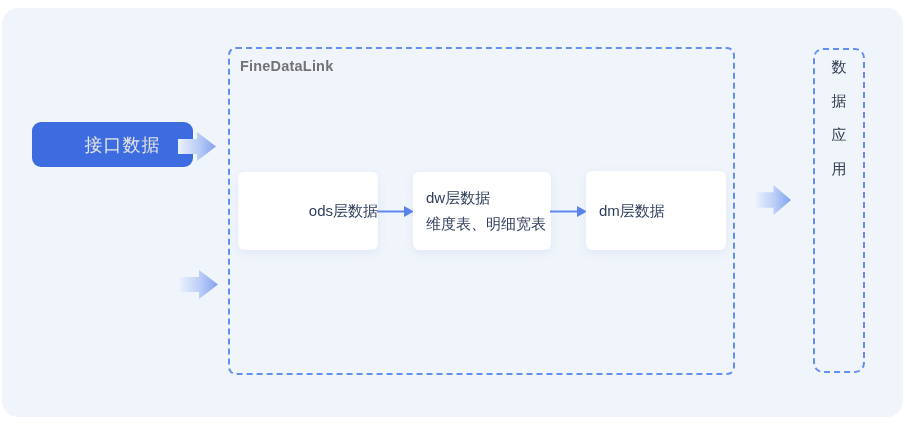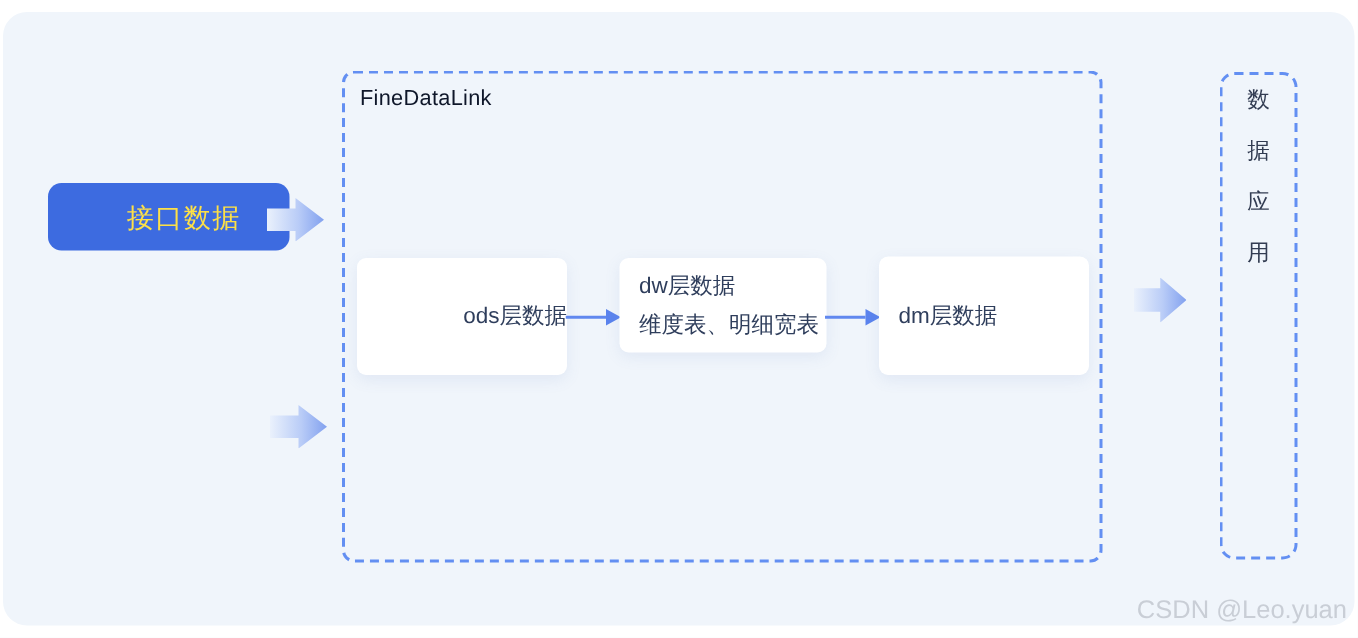--- a/index.html
+++ b/index.html
@@ -13,21 +13,21 @@
   .panel {
     position: absolute; left: 2px; top: 8px; width: 901px; height: 409px;
     background: #F0F5FB; border-radius: 16px;
   }
 
   
   .src-btn {
     position: absolute; width: 161px; height: 45px;
     background: #3D6BE0; border-radius: 9px;
     display: flex; align-items: center; justify-content: center;
-    color: #fde047; font-size: 18px; font-weight: 500; letter-spacing: 1px; padding-left: 20px;
+    color: #e5e5e5; font-size: 18px; font-weight: 500; letter-spacing: 1px; padding-left: 20px;
   }
   .src-btn.b1 { left: 32px; top: 122px; }
   .src-btn.b2 { left: 32px; top: 261px; }
 
   
   .grad-arrow {
     position: absolute; width: 38px; height: 29px;
     background: linear-gradient(90deg, #EAF1FC 0%, #B9CCF7 55%, #82A1EF 100%);
     clip-path: polygon(0 24%, 50% 24%, 50% 0, 100% 50%, 50% 100%, 50% 76%, 0 76%);
   }
@@ -35,32 +35,32 @@
   .grad-arrow.a2 { left: 180px; top: 270px; }
   .grad-arrow.a3 { left: 756px; top: 185px; width: 35px; height: 30px; }
 
   
   .fdl {
     position: absolute; left: 228px; top: 47px; width: 507px; height: 328px;
     border: 2px dashed #638FF2; border-radius: 8px;
   }
   .fdl-title {
     position: absolute; left: 10px; top: 9px;
-    color: #0f172a; font-size: 14.5px; font-weight: normal; letter-spacing: 0.2px;
+    color: #737373; font-size: 14.5px; font-weight: bold; letter-spacing: 0.2px;
   }
 
   
   .stage {
     position: absolute; background: #ffffff; border-radius: 6px;
     box-shadow: 0 3px 10px rgba(86, 118, 189, 0.10);
     display: flex; flex-direction: column; justify-content: center;
     color: #2F3E5C; font-size: 15px; line-height: 26px;
   }
   .stage.s1 { left: 238px; top: 172px; width: 140px; height: 78px; align-items: flex-end; }
-  .stage.s2 { left: 413px; top: 172px; width: 138px; height: 63px; padding-left: 13px; }
+  .stage.s2 { left: 413px; top: 172px; width: 138px; height: 78px; padding-left: 13px; }
   .stage.s3 { left: 586px; top: 171px; width: 140px; height: 79px; padding-left: 13px; gap: 16px; }
 
   
   .sarrow { position: absolute; top: 205px; }
   .sarrow.sa1 { left: 377px; }
   .sarrow.sa2 { left: 550px; }
 
   
   .app-box {
     position: absolute; left: 813px; top: 48px; width: 52px; height: 325px;
@@ -118,15 +118,14 @@
   <div class="stage s3">
     <div>dm层数据</div>
   </div>
 
   <div class="grad-arrow a3"></div>
 
   <div class="app-box">
     <div class="vtext">数据应用</div>
   </div>
 
-  <div class="watermark">CSDN @Leo.yuan</div>
 
 </div>
 
 </body></html>

